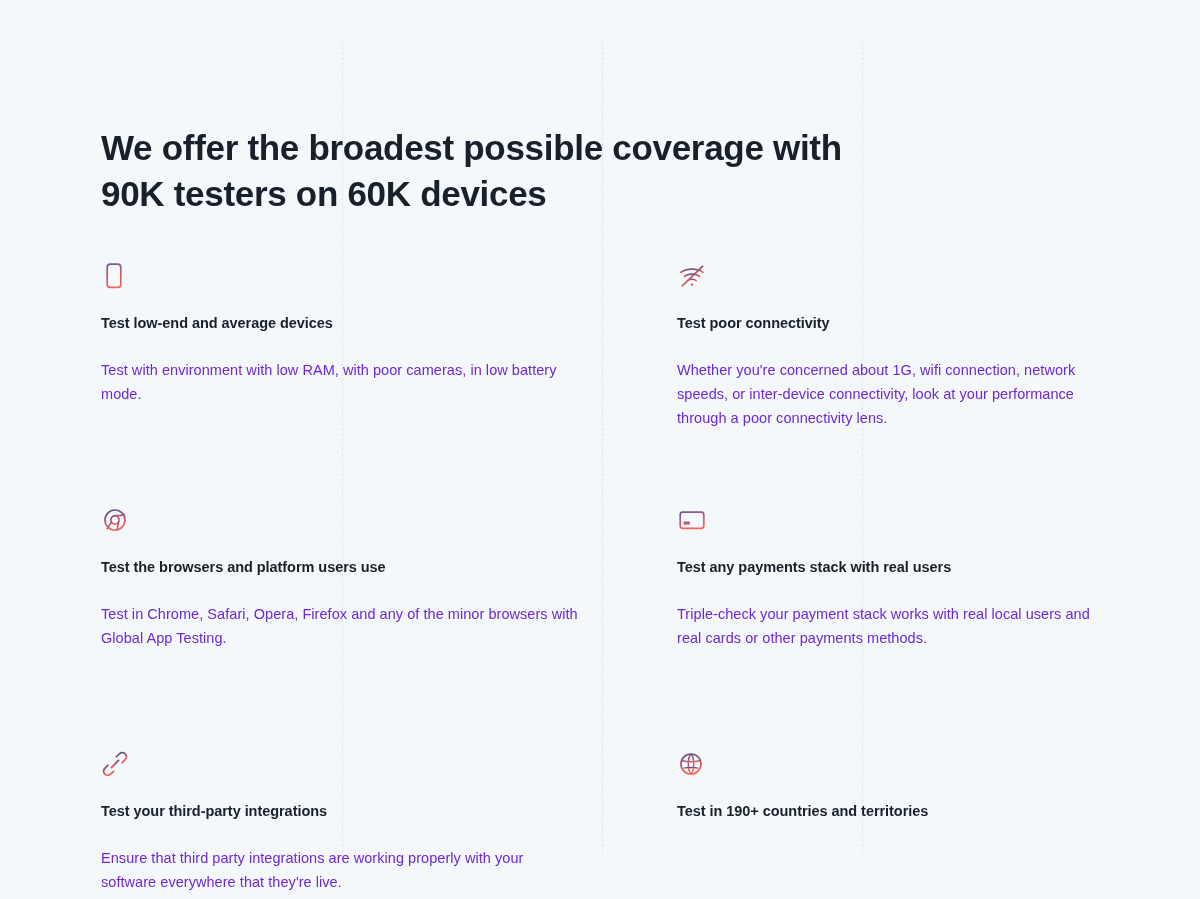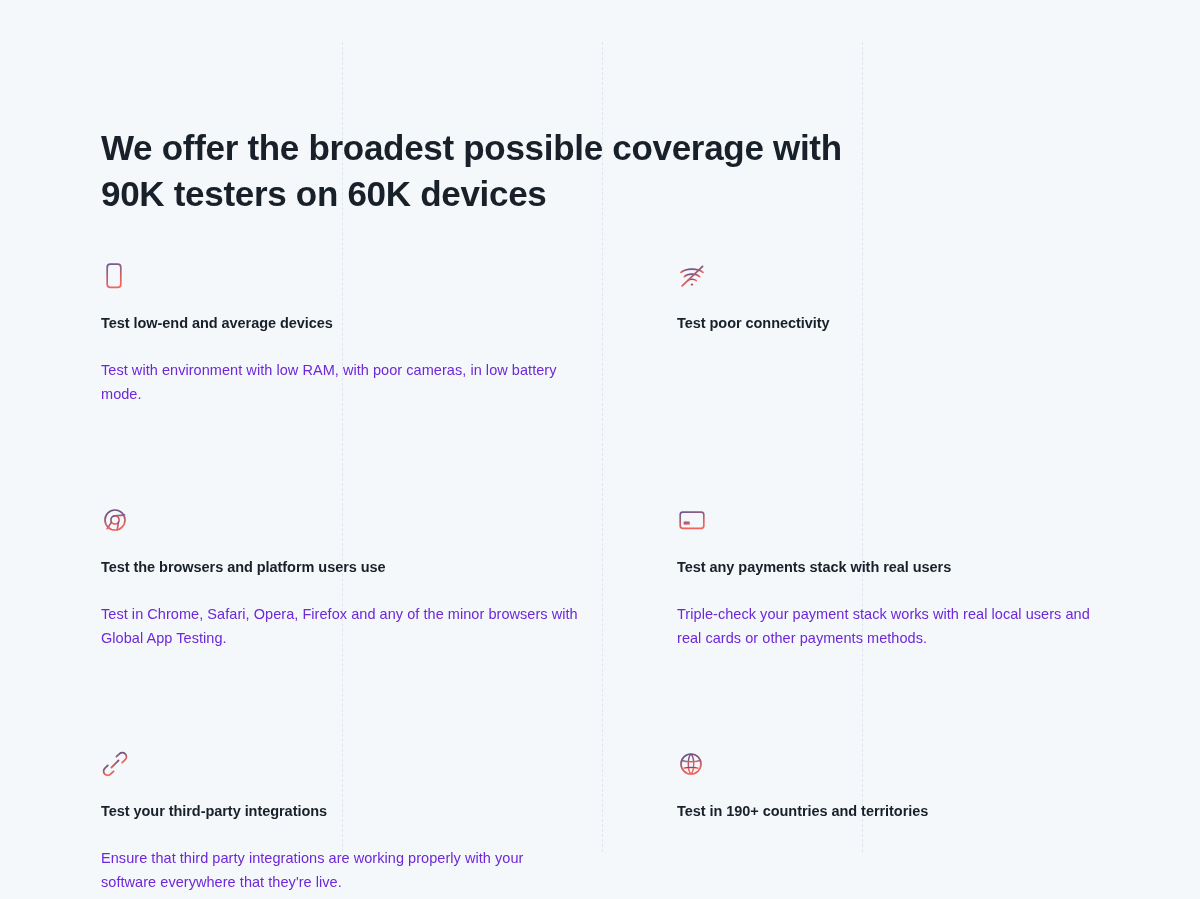--- a/index.html
+++ b/index.html
@@ -147,20 +147,21 @@
               </linearGradient>
             </defs>
             <path d="M4 11.4 C9 7 21 7 26 11.4" stroke="url(#g2)" stroke-width="1.7" stroke-linecap="round" fill="none"></path>
             <path d="M7.4 15.6 C11 12.4 19 12.4 22.6 15.6" stroke="url(#g2)" stroke-width="1.7" stroke-linecap="round" fill="none"></path>
             <path d="M10.8 19.6 C13 17.8 17 17.8 19.2 19.6" stroke="url(#g2)" stroke-width="1.7" stroke-linecap="round" fill="none"></path>
             <circle cx="15" cy="23.6" r="1.2" fill="url(#g2)"></circle>
             <line x1="25.6" y1="5.4" x2="5.2" y2="24.8" stroke="url(#g2)" stroke-width="1.8" stroke-linecap="round"></line>
           </svg>
         </div>
         <div class="feature-title">Test poor connectivity</div>
+        <div class="feature-desc">Whether you're concerned about 1G, wifi connection, network speeds, or inter-device connectivity, look at your performance through a poor connectivity lens.</div>
       </div>
 
       <div class="feature col-left">
         <div class="feature-icon">
           <svg width="28" height="28" viewBox="0 0 28 28" fill="none">
             <defs>
               <linearGradient id="g3" x1="0" y1="0" x2="0.3" y2="1">
                 <stop offset="0%" stop-color="#5b4f8a"></stop>
                 <stop offset="100%" stop-color="#f4635a"></stop>
               </linearGradient>

